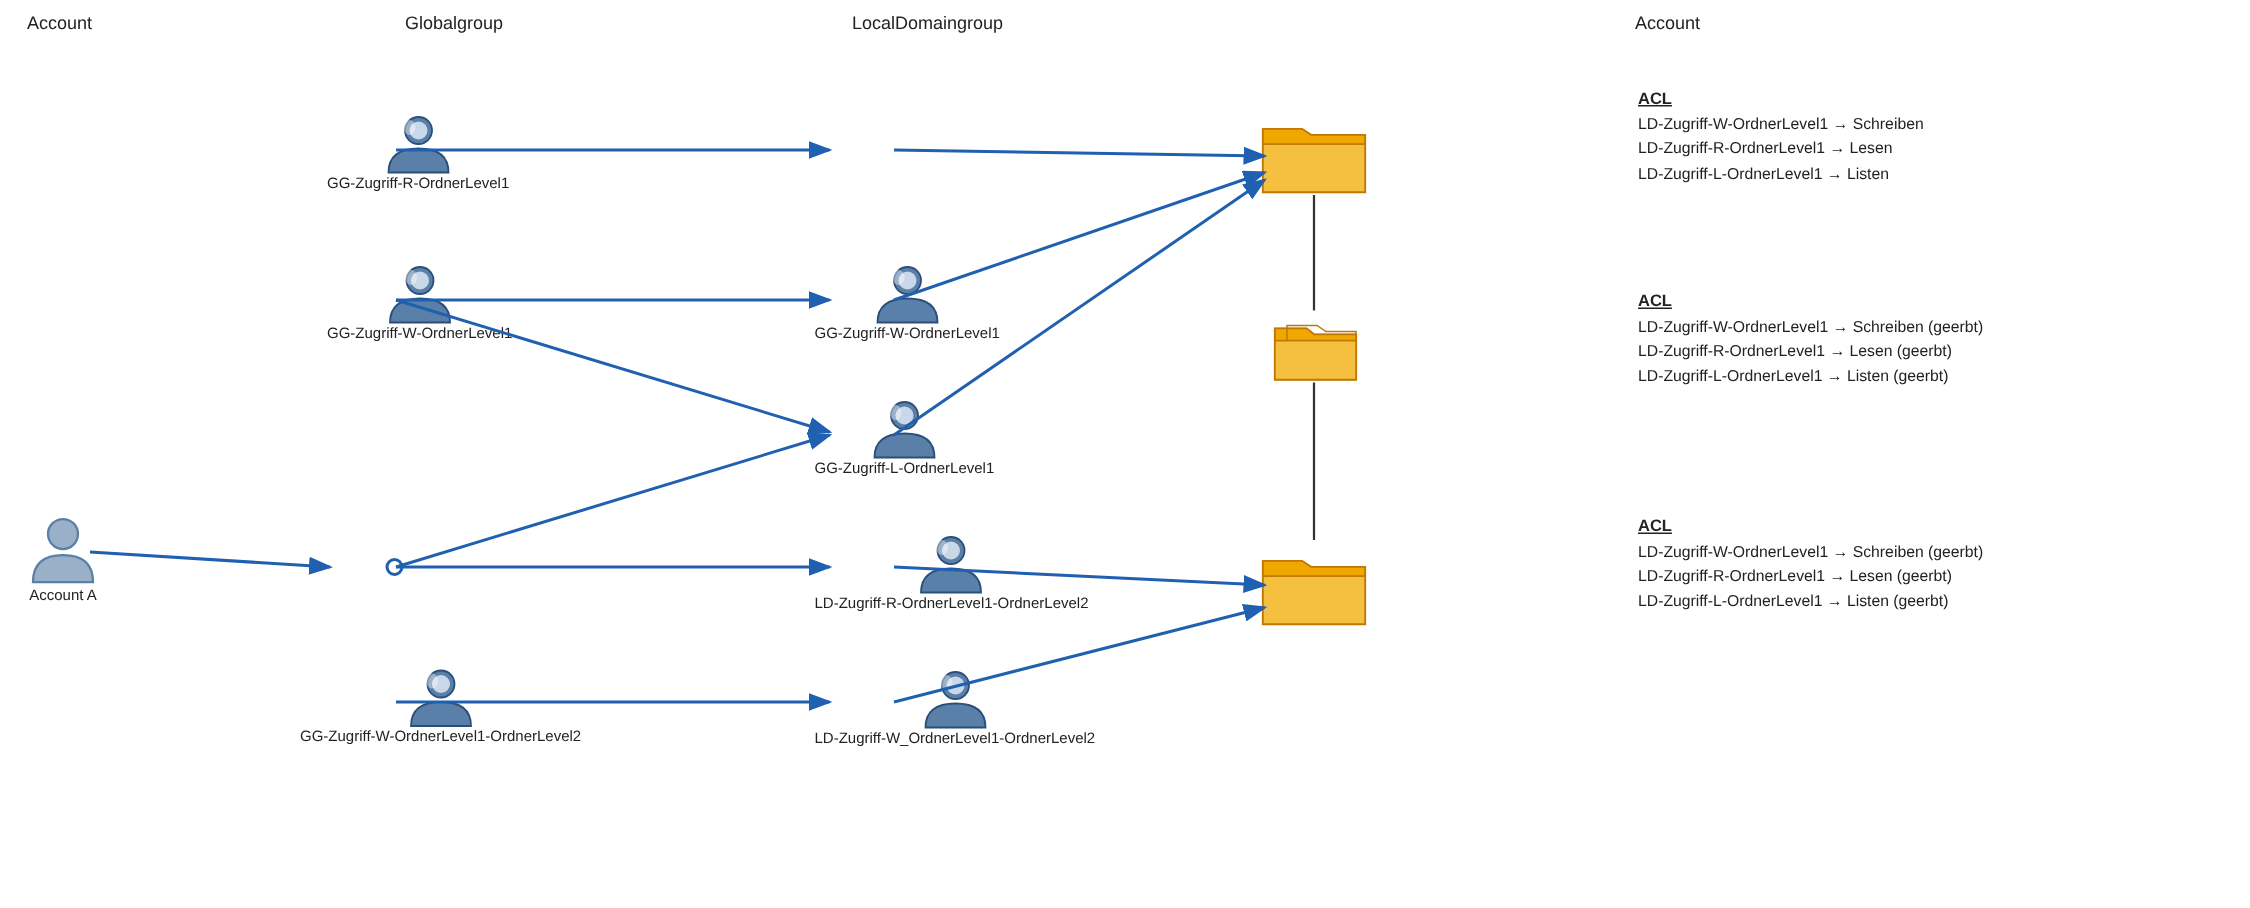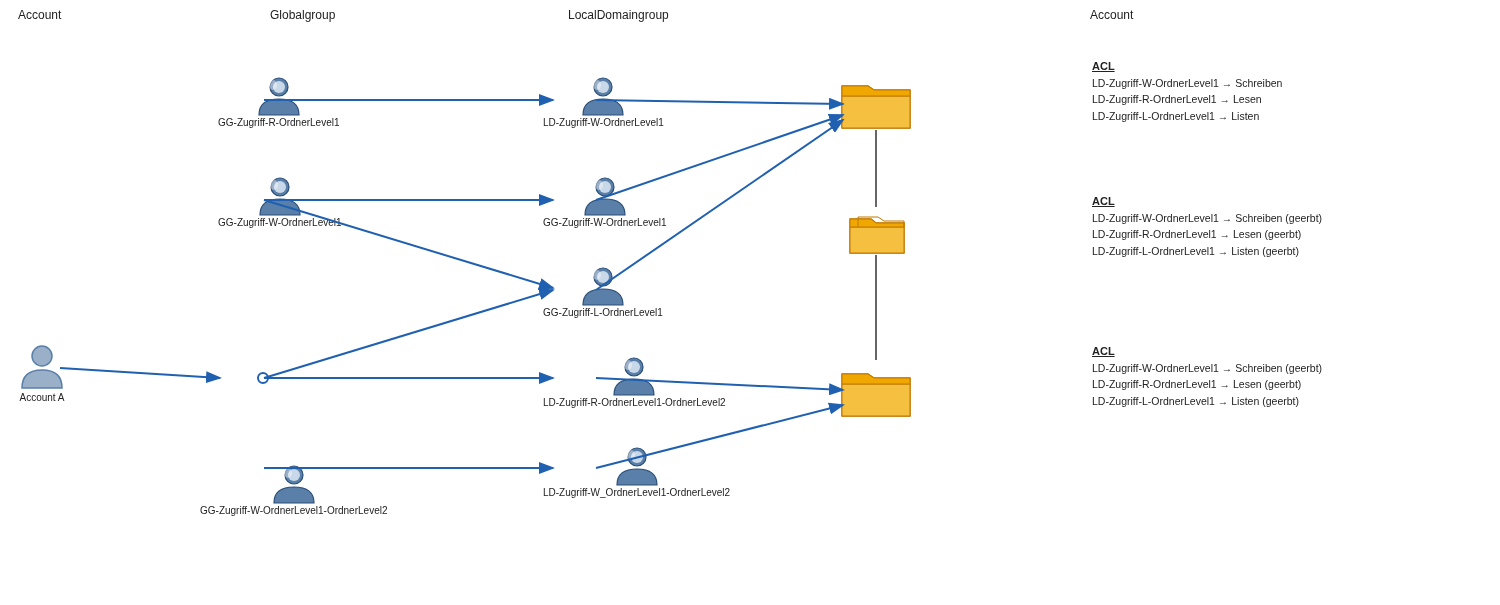--- a/index.html
+++ b/index.html
@@ -86,39 +86,30 @@
     <svg width="44" height="42" viewBox="0 0 44 42">
       <ellipse cx="22" cy="12" rx="9" ry="9" fill="#5a7fa8" stroke="#2a4f78" stroke-width="1.2"></ellipse>
       <path d="M2,40 Q2,24 22,24 Q42,24 42,40 Z" fill="#5a7fa8" stroke="#2a4f78" stroke-width="1.2"></path>
       <ellipse cx="22" cy="12" rx="6" ry="6" fill="#c8d8e8"></ellipse>
       <ellipse cx="16" cy="10" rx="4" ry="5" fill="#fff" opacity="0.4"></ellipse>
     </svg>
     <span>GG-Zugriff-W-OrdnerLevel1</span>
   </div>
 
 
-  <div class="node" style="left:200px; top:463px;">
+  <div class="node" style="left:200px; top:444px;">
     <svg width="44" height="42" viewBox="0 0 44 42">
       <ellipse cx="22" cy="12" rx="9" ry="9" fill="#5a7fa8" stroke="#2a4f78" stroke-width="1.2"></ellipse>
       <path d="M2,40 Q2,24 22,24 Q42,24 42,40 Z" fill="#5a7fa8" stroke="#2a4f78" stroke-width="1.2"></path>
       <ellipse cx="22" cy="12" rx="6" ry="6" fill="#c8d8e8"></ellipse>
       <ellipse cx="16" cy="10" rx="4" ry="5" fill="#fff" opacity="0.4"></ellipse>
     </svg>
     <span>GG-Zugriff-W-OrdnerLevel1-OrdnerLevel2</span>
   </div>
 
-  <div class="node" style="left:543px; top:75px;">
-    <svg width="44" height="42" viewBox="0 0 44 42">
-      <ellipse cx="22" cy="12" rx="9" ry="9" fill="#5a7fa8" stroke="#2a4f78" stroke-width="1.2"></ellipse>
-      <path d="M2,40 Q2,24 22,24 Q42,24 42,40 Z" fill="#5a7fa8" stroke="#2a4f78" stroke-width="1.2"></path>
-      <ellipse cx="22" cy="12" rx="6" ry="6" fill="#c8d8e8"></ellipse>
-      <ellipse cx="16" cy="10" rx="4" ry="5" fill="#fff" opacity="0.4"></ellipse>
-    </svg>
-    <span>LD-Zugriff-W-OrdnerLevel1</span>
-  </div>
 
   <div class="node" style="left:543px; top:175px;">
     <svg width="44" height="42" viewBox="0 0 44 42">
       <ellipse cx="22" cy="12" rx="9" ry="9" fill="#5a7fa8" stroke="#2a4f78" stroke-width="1.2"></ellipse>
       <path d="M2,40 Q2,24 22,24 Q42,24 42,40 Z" fill="#5a7fa8" stroke="#2a4f78" stroke-width="1.2"></path>
       <ellipse cx="22" cy="12" rx="6" ry="6" fill="#c8d8e8"></ellipse>
       <ellipse cx="16" cy="10" rx="4" ry="5" fill="#fff" opacity="0.4"></ellipse>
     </svg>
     <span>GG-Zugriff-W-OrdnerLevel1</span>
   </div>

